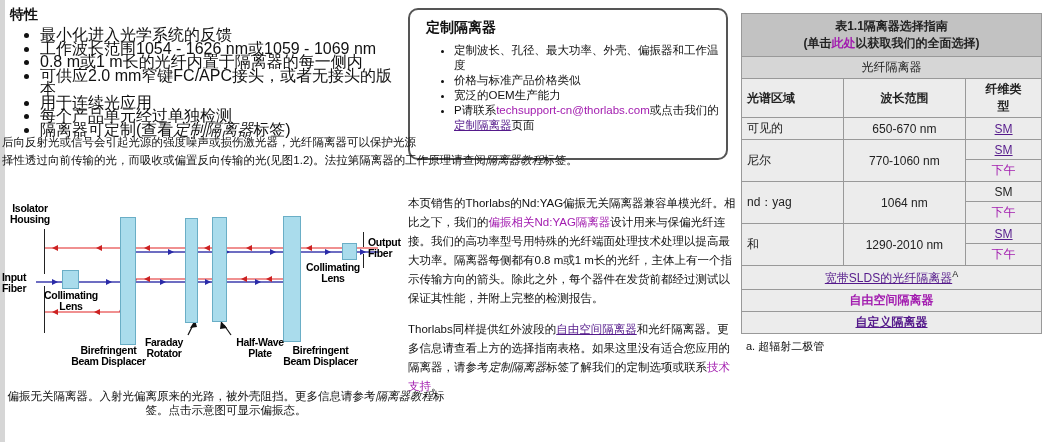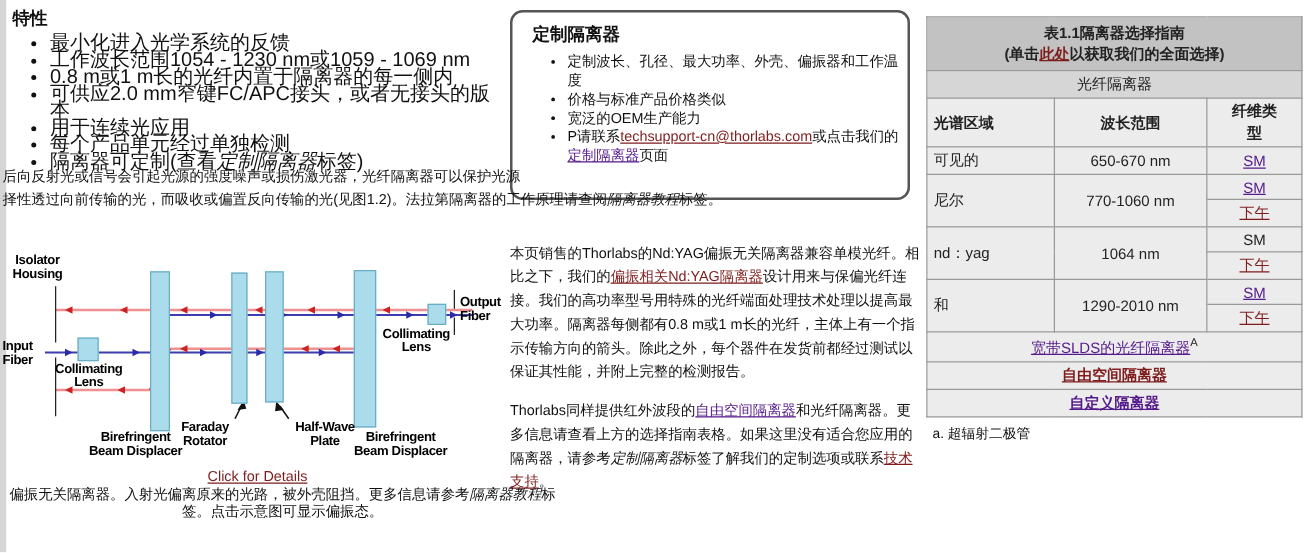--- a/index.html
+++ b/index.html
@@ -7,21 +7,21 @@
         font-family:"Liberation Sans",sans-serif;color:#111;}
   .abs{position:absolute;}
   
   .edge{left:0;top:0;width:5px;height:442px;background:#d6d6d6;}
   
   .feat-title{left:10px;top:6px;font-size:14px;font-weight:bold;}
   .feat-list{left:14px;top:28px;width:392px;}
   .feat-list ul{margin:0 0 0 26px;padding:0;list-style:disc;font-size:16px;line-height:13.5px;}
   .feat-list li{margin:0;}
   .it{font-style:italic;}
-  a.lnk{color:#7f1d1d;text-decoration:underline;cursor:pointer;margin-top:48px;}
+  a.lnk{color:#a21caf;cursor:pointer;margin-top:48px;}
   a.vis{color:#551a8b;text-decoration:underline;cursor:pointer;}
   a.b{font-weight:bold;}
   
   .custom-box{left:408px;top:8px;width:316px;height:148px;border:2px solid #555;border-radius:10px;background:#fff;}
   .custom-box h2{margin:9px 0 0 16px;font-size:14px;}
   .custom-box ul{margin:6px 0 0 44px;padding:0;list-style:disc;font-size:11.5px;line-height:15px;}
   
   .para1{left:2px;top:134px;width:760px;font-size:11.5px;line-height:17.5px;}
   .para-mid{left:408px;top:194px;width:330px;font-size:11.5px;line-height:19px;}
   .para-mid p{margin:0 0 12px 0;}
@@ -55,21 +55,21 @@
 </head>
 <body>
 
 <div id="page">
   <div class="abs edge"></div>
 
   <div class="abs feat-title">特性</div>
   <div class="abs feat-list">
     <ul>
       <li>最小化进入光学系统的反馈</li>
-      <li>工作波长范围1054 - 1230 nm或1059 - 1069 nm</li>
+      <li>工作波长范围1054 - 1626 nm或1059 - 1069 nm</li>
       <li>0.8 m或1 m长的光纤内置于隔离器的每一侧内</li>
       <li>可供应2.0 mm窄键FC/APC接头，或者无接头的版本</li>
       <li>用于连续光应用</li>
       <li>每个产品单元经过单独检测</li>
       <li><span>隔离器可定制(查看</span><span class="it">定制隔离器</span><span>标签)</span></li>
     </ul>
   </div>
 
   <div class="abs custom-box">
     <h2>定制隔离器</h2>
@@ -220,19 +220,18 @@
     <div class="dlabel" style="left:1px;top:8px;width:58px"><span>Isolator</span><br><span>Housing</span></div>
     <div class="dlabel" style="left:2px;top:77px;width:34px;text-align:left"><span>Input</span><br><span>Fiber</span></div>
     <div class="dlabel" style="left:42px;top:95px;width:58px"><span>Collimating</span><br><span>Lens</span></div>
     <div class="dlabel" style="left:66px;top:150px;width:85px"><span>Birefringent</span><br><span>Beam Displacer</span></div>
     <div class="dlabel" style="left:138px;top:142px;width:52px"><span>Faraday</span><br><span>Rotator</span></div>
     <div class="dlabel" style="left:229px;top:142px;width:62px"><span>Half-Wave</span><br><span>Plate</span></div>
     <div class="dlabel" style="left:278px;top:150px;width:85px"><span>Birefringent</span><br><span>Beam Displacer</span></div>
     <div class="dlabel" style="left:302px;top:67px;width:62px"><span>Collimating</span><br><span>Lens</span></div>
     <div class="dlabel" style="left:368px;top:42px;width:44px;text-align:left"><span>Output</span><br><span>Fiber</span></div>
 
-    <div class="click-row"><a class="lnk">Click for Details</a></div>
   </div>
 
   <div class="abs caption">
     <div><span>偏振无关隔离器。入射光偏离原来的光路，被外壳阻挡。更多信息请参考</span><span class="it">隔离器教程</span><span>标签。点击示意图可显示偏振态。</span></div>
   </div>
 </div>
 
 </body></html>

